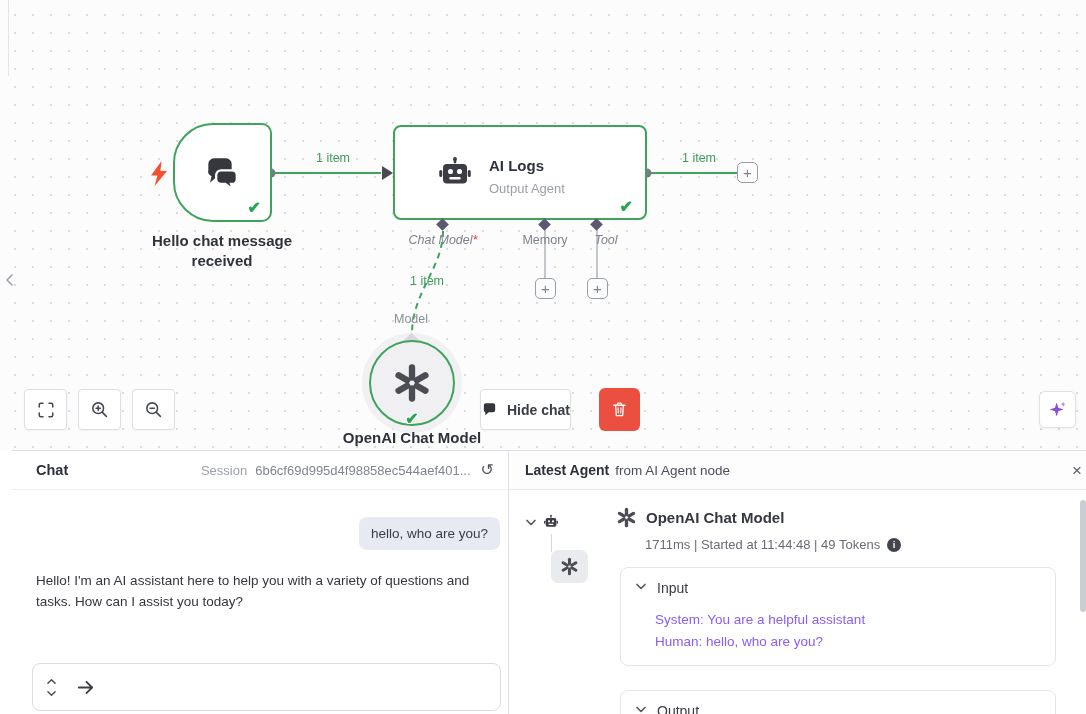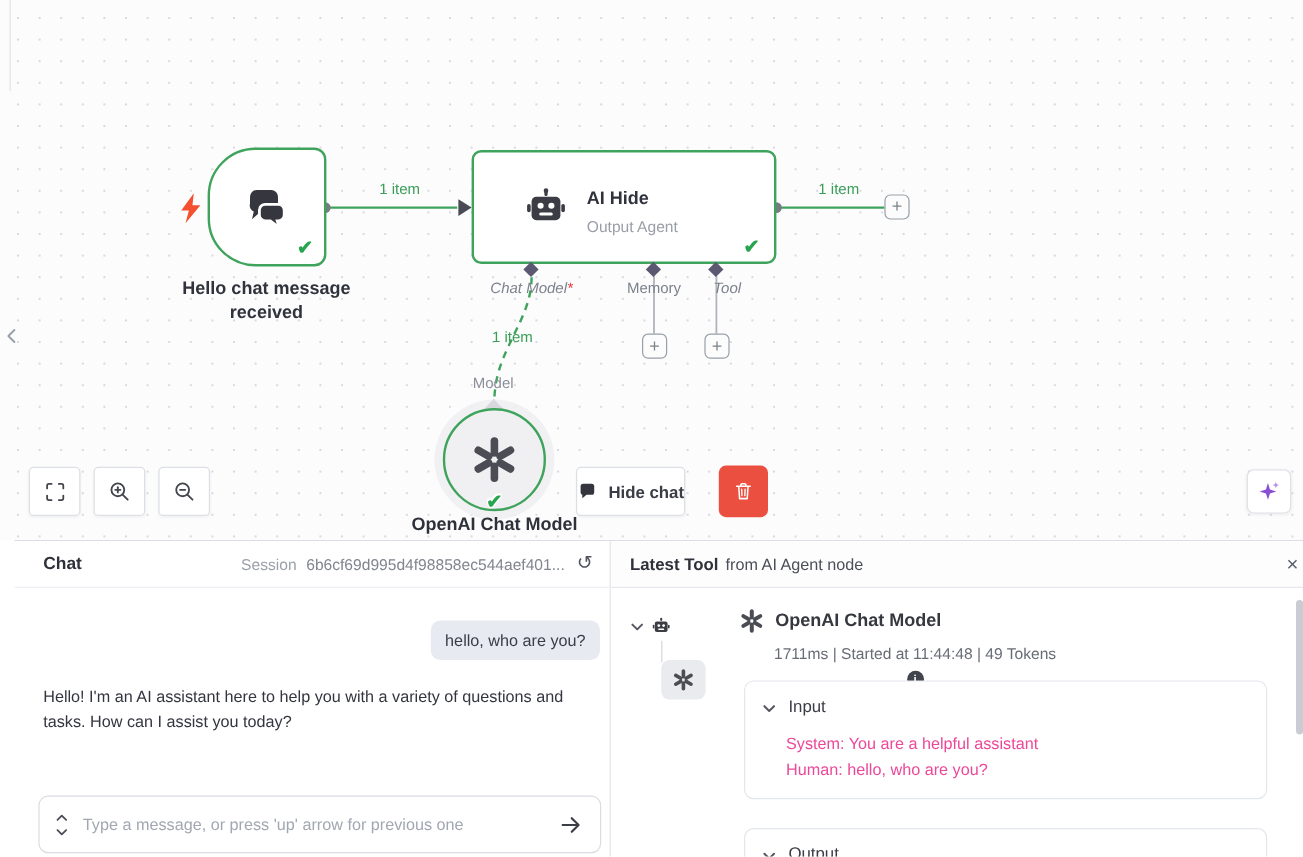--- a/index.html
+++ b/index.html
@@ -125,30 +125,30 @@
     cursor:pointer;padding:0;line-height:1;}
   .logs-body{position:relative;height:226px;}
   .tree{position:absolute;left:16px;top:24px;}
   .tree-row1{display:flex;align-items:center;gap:6px;}
   .tree-line{position:absolute;left:26px;top:20px;width:1px;height:18px;background:#d3d6dc;}
   .tree-selected{position:absolute;left:26px;top:36px;width:37px;height:33px;background:#e9ebef;
     border-radius:7px;display:flex;align-items:center;justify-content:center;cursor:pointer;}
   .log-title-row{position:absolute;left:107px;top:17px;display:flex;align-items:center;gap:9px;}
   .log-entry-title{font-size:15px;font-weight:600;color:#36383f;}
   .log-meta{position:absolute;left:136px;top:47px;font-size:13px;color:#686c75;
-    display:flex;align-items:center;gap:7px;flex-direction:column;}
+    display:flex;align-items:center;gap:7px;}
   .info{width:14px;height:14px;border-radius:50%;background:#43454e;color:#fff;font-size:9.5px;
     font-weight:700;display:inline-flex;align-items:center;justify-content:center;font-style:normal;}
   .log-card{position:absolute;left:111px;width:436px;border:1px solid #e3e6eb;border-radius:8px;
     background:#fff;box-sizing:border-box;}
   .input-card{top:77px;}
   .output-card{top:200px;height:46px;}
-  .card-header{display:flex;align-items:flex-end;gap:10px;padding:12px 14px 4px;cursor:pointer;}
+  .card-header{display:flex;align-items:flex-start;gap:10px;padding:12px 14px 4px;cursor:pointer;}
   .card-header span{font-size:14px;color:#3a3b45;}
-  .card-content{padding:9px 14px 13px 34px;font-size:13.5px;color:#ec4899;line-height:1.6;}
+  .card-content{padding:9px 14px 13px 34px;font-size:13.5px;color:#8b5cf6;line-height:1.6;}
   .logs-scrollbar{position:absolute;right:12px;top:10px;width:6px;height:112px;background:#c9ccd2;
     border-radius:3px;cursor:pointer;}
 </style>
 </head>
 <body>
 
 <svg width="0" height="0" style="position:absolute" aria-hidden="true">
   <defs>
     <g id="ic-robot" fill="#3b3c44">
       <rect x="11.1" y="2.2" width="1.8" height="3.4" rx="0.9"></rect>
@@ -212,21 +212,21 @@
       <div>Hello chat message</div>
       <div>received</div>
     </div>
 
     <div class="item-label il1">1 item</div>
 
     <div class="node agent-node">
       <svg class="agent-robot" viewBox="0 0 24 24">
           <use href="#ic-robot"></use>
         </svg>
-      <div class="agent-title">AI Hide</div>
+      <div class="agent-title">AI Logs</div>
       <div class="agent-subtitle">Output Agent</div>
       <span class="check agent-check">✔</span>
     </div>
 
     <div class="diamond d-chatmodel"></div>
     <div class="diamond d-memory"></div>
     <div class="diamond d-tool"></div>
     <div class="port-label pl-chatmodel"><span>Chat Model</span><span class="req">*</span></div>
     <div class="port-label pl-memory">Memory</div>
     <div class="port-label pl-tool">Tool</div>
@@ -315,32 +315,31 @@
             <svg viewBox="0 0 12 10" width="11" height="9">
               <polyline points="2,7 6,3 10,7" fill="none" stroke="#4a4c55" stroke-width="1.6" stroke-linecap="round" stroke-linejoin="round"></polyline>
             </svg>
           </button>
           <button>
             <svg viewBox="0 0 12 10" width="11" height="9">
               <polyline points="2,3 6,7 10,3" fill="none" stroke="#4a4c55" stroke-width="1.6" stroke-linecap="round" stroke-linejoin="round"></polyline>
             </svg>
           </button>
         </div>
-        <input class="chat-input" type="text" placeholder="Type a message, or press 'up' arrow for previous one" style="">
         <button class="send-btn">
           <svg viewBox="0 0 20 20" width="19" height="19">
             <path d="M3 10h13 M11 4l6 6-6 6" fill="none" stroke="#3c3e46" stroke-width="1.9" stroke-linecap="round" stroke-linejoin="round"></path>
           </svg>
         </button>
       </div>
     </section>
 
     <section class="logs-panel">
       <header class="logs-header">
-        <span class="logs-title">Latest Tool</span>
+        <span class="logs-title">Latest Agent</span>
         <span class="logs-subtitle">from AI Agent node</span>
         <button class="close-btn">×</button>
       </header>
       <div class="logs-body">
         <div class="tree">
           <div class="tree-row1">
             <svg viewBox="0 0 12 12" width="12" height="12">
                 <use href="#ic-chevron-down"></use>
               </svg>
             <svg viewBox="0 0 24 24" width="16" height="16">

